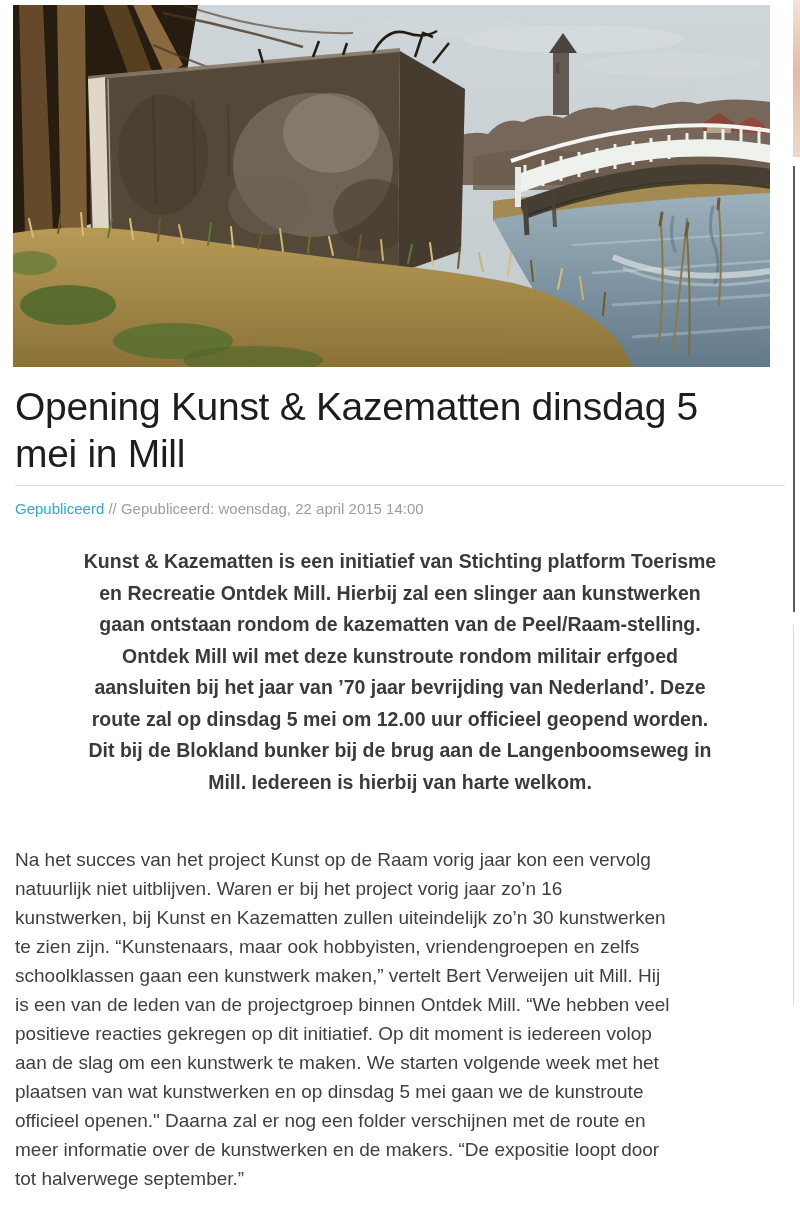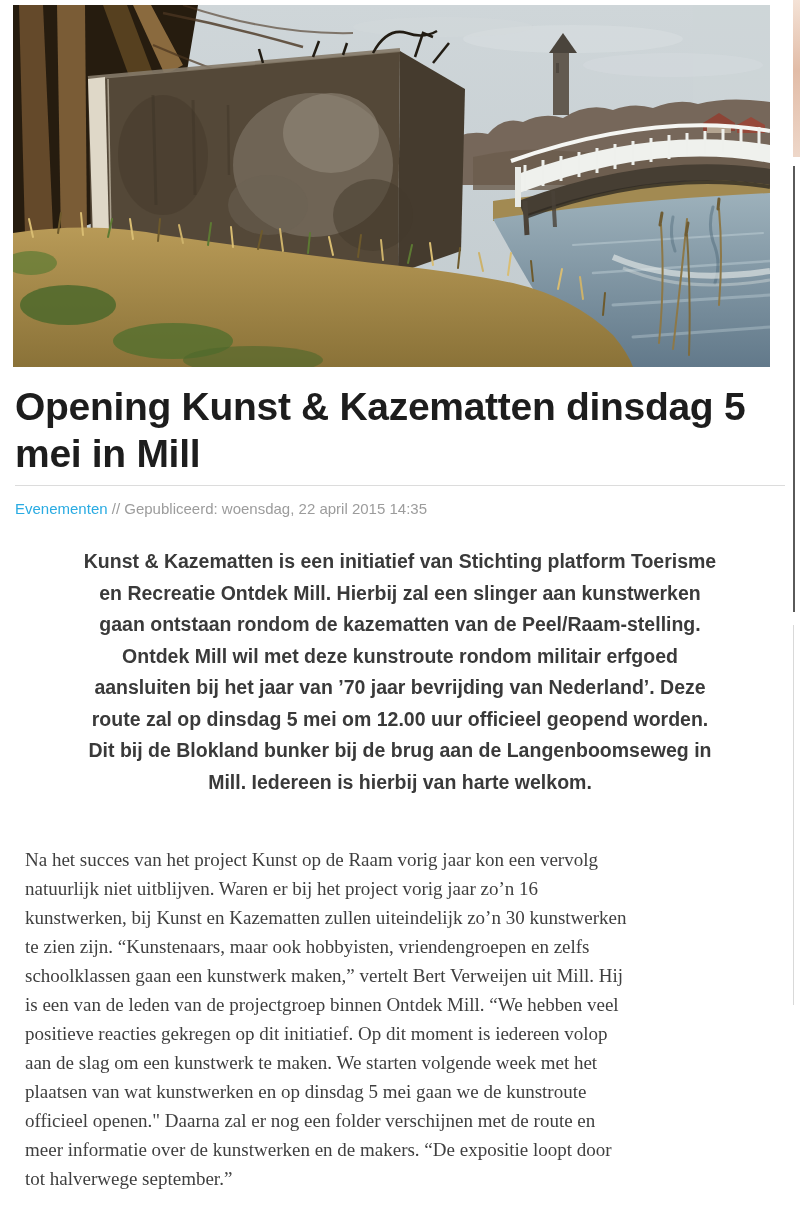--- a/index.html
+++ b/index.html
@@ -19,21 +19,21 @@
     overflow:hidden;
     background:#c7d0d4;
   }
   figure.hero svg{display:block;}
 
   
   h1.title{
     margin:16px 0 0 0;
     font-size:39px;
     line-height:47px;
-    font-weight:700;
+    font-weight:400;
     color:#1d1d1d;
     letter-spacing:-0.3px;
     white-space:pre-line;
   }
 
   hr.divider{
     border:none;
     border-top:1px solid #dcdcdc;
     margin:8px 0 0 0;
   }
@@ -53,28 +53,27 @@
   p.intro{
     margin:27px 0 0 0;
     font-size:19.5px;
     font-weight:700;
     line-height:31.5px;
     color:#3a3a3a;
     white-space:pre-line;
     text-align:center;
   }
   p.bodytext{
-    margin:16px 0 0 10px;
+    margin:16px 0 0 0;
     font-size:19px;
     font-weight:400;
     line-height:29px;
     color:#3f3f3f;
     white-space:pre-line;
     padding-top:31px; 
-    font-family:Liberation Serif, serif;
   }
 
   
   .edge-photo{
     position:absolute;top:0;right:0;width:7px;height:157px;
     background:linear-gradient(#f4e2d6 0%,#e2bca7 45%,#eed7c9 100%);
   }
   .edge-dark{
     position:absolute;top:166px;left:793px;width:2px;height:446px;
     background:#5a5a5a;
@@ -249,23 +248,23 @@
       </g>
     </svg>
   </figure>
 
   <h1 class="title">Opening Kunst &amp; Kazematten dinsdag 5
 mei in Mill</h1>
 
   <hr class="divider">
 
   <div class="meta">
-    <a class="category" href="#">Evenementen</a>
+    <a class="category" href="#">Gepubliceerd</a>
     <span>//</span>
-    <span>Gepubliceerd: woensdag, 22 april 2015 14:35</span>
+    <span>Gepubliceerd: woensdag, 22 april 2015 14:00</span>
   </div>
 
   <p class="intro">Kunst &amp; Kazematten is een initiatief van Stichting platform Toerisme
 en Recreatie Ontdek Mill. Hierbij zal een slinger aan kunstwerken
 gaan ontstaan rondom de kazematten van de Peel/Raam-stelling.
 Ontdek Mill wil met deze kunstroute rondom militair erfgoed
 aansluiten bij het jaar van ’70 jaar bevrijding van Nederland’. Deze
 route zal op dinsdag 5 mei om 12.00 uur officieel geopend worden.
 Dit bij de Blokland bunker bij de brug aan de Langenboomseweg in
 Mill. Iedereen is hierbij van harte welkom.</p>

